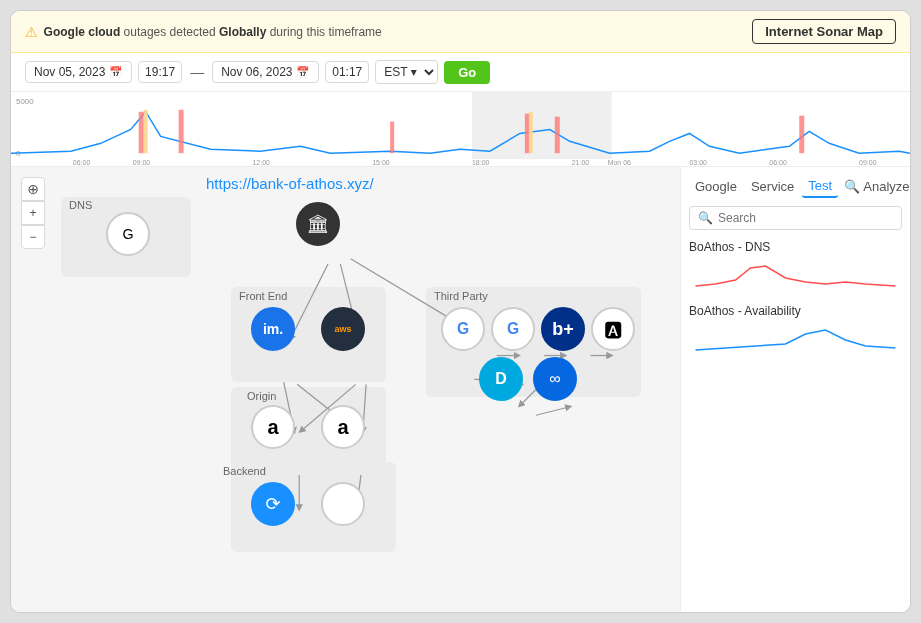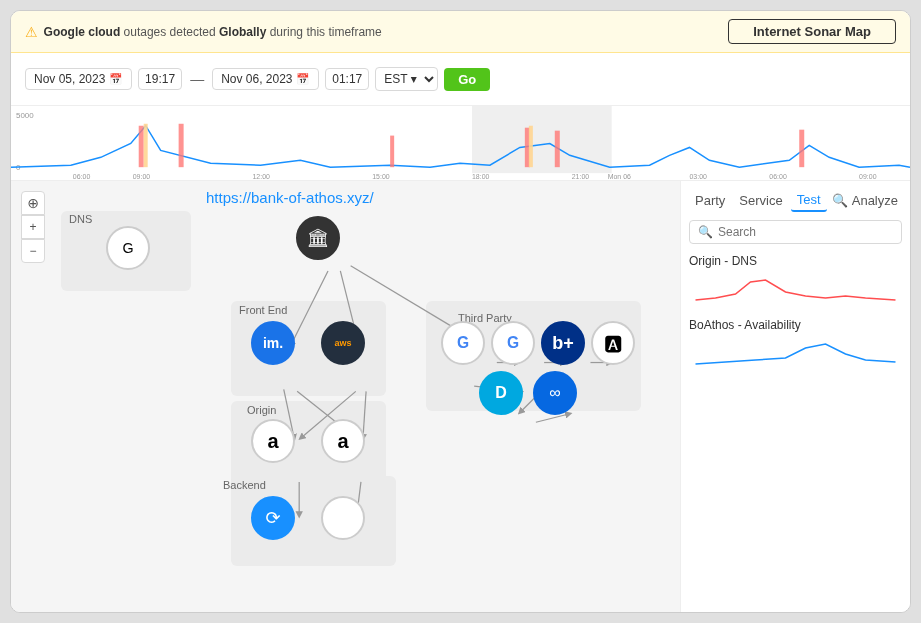--- a/index.html
+++ b/index.html
@@ -33,29 +33,29 @@
       align-items: center;
       gap: 6px;
       flex-shrink: 0;
     }
     .warning-bar .warn-icon { color: #faad14; font-size: 14px; }
     .warning-bar b { color: #333; }
     .title-badge {
       margin-left: auto;
       border: 1px solid #333;
       border-radius: 4px;
-      padding: 4px 24px;
+      padding: 4px 12px;
       font-size: 13px;
       font-weight: 600;
       color: #333;
     }
     .toolbar {
       display: flex;
       align-items: center;
-      padding: 14px 14px;
+      padding: 7px 14px;
       gap: 6px;
       border-bottom: 1px solid #eee;
       flex-shrink: 0;
       background: #fff;
     }
     .date-input {
       display: flex;
       align-items: center;
       border: 1px solid #d9d9d9;
       border-radius: 4px;
@@ -428,21 +428,21 @@
 
         <div class="node" style="top:140px; left:240px; background:#1a73e8; border-color:#1a73e8;">
           <span style="color:#fff; font-weight:700; font-size:14px;">im.</span>
         </div>
 
         <div class="node" style="top:140px; left:310px; background:#232f3e; border-color:#232f3e;">
           <span style="color:#ff9900; font-size:9px; font-weight:700;">aws</span>
         </div>
 
         <div class="section-box" style="top:120px; left:415px; width:215px; height:110px;"></div>
-        <div class="section-label" style="top:123px; left:447px;margin-top:8px;">Third Party</div>
+        <div class="section-label" style="top:123px; left:423px;">Third Party</div>
 
         <div class="node" style="top:140px; left:430px;">
           <svg width="26" height="26" viewBox="0 0 40 40">
               <text x="20" y="28" text-anchor="middle" font-size="24" font-weight="bold" fill="#4285F4">G</text>
             </svg>
         </div>
         <div class="node" style="top:140px; left:480px;">
           <svg width="26" height="26" viewBox="0 0 40 40">
               <text x="20" y="28" text-anchor="middle" font-size="24" font-weight="bold" fill="#4285F4">G</text>
             </svg>
@@ -480,36 +480,36 @@
         <div class="node" style="top:315px; left:240px; background:#1890ff; border-color:#1890ff;">
           <span style="color:#fff; font-size:18px;">⟳</span>
         </div>
 
         <div class="node" style="top:315px; left:310px;"></div>
       </div>
     </div>
 
     <div class="right-panel">
       <div class="panel-tabs">
-        <div class="panel-tab">Party</div>
+        <div class="panel-tab">Google</div>
         <div class="panel-tab">Service</div>
         <div class="panel-tab active">Test</div>
         <div class="analyze-tab">
           <span>🔍</span>
           <span>Analyze</span>
         </div>
       </div>
 
       <div class="search-box">
         <span class="search-icon">🔍</span>
         <input type="text" placeholder="Search" style="">
       </div>
 
       <div class="metric-item">
-        <div class="metric-title">Origin - DNS</div>
+        <div class="metric-title">BoAthos - DNS</div>
         <svg class="metric-chart" viewBox="0 0 200 32">
           <polyline points="0,28 20,26 40,22 55,10 70,8 90,20 110,24 130,26 150,24 170,26 200,28" fill="none" stroke="#ff4d4f" stroke-width="1.5"></polyline>
         </svg>
       </div>
 
       <div class="metric-item">
         <div class="metric-title">BoAthos - Availability</div>
         <svg class="metric-chart" viewBox="0 0 200 32">
           <polyline points="0,28 30,26 60,24 90,22 110,12 130,8 150,18 170,24 200,26" fill="none" stroke="#1890ff" stroke-width="1.5"></polyline>
         </svg>

